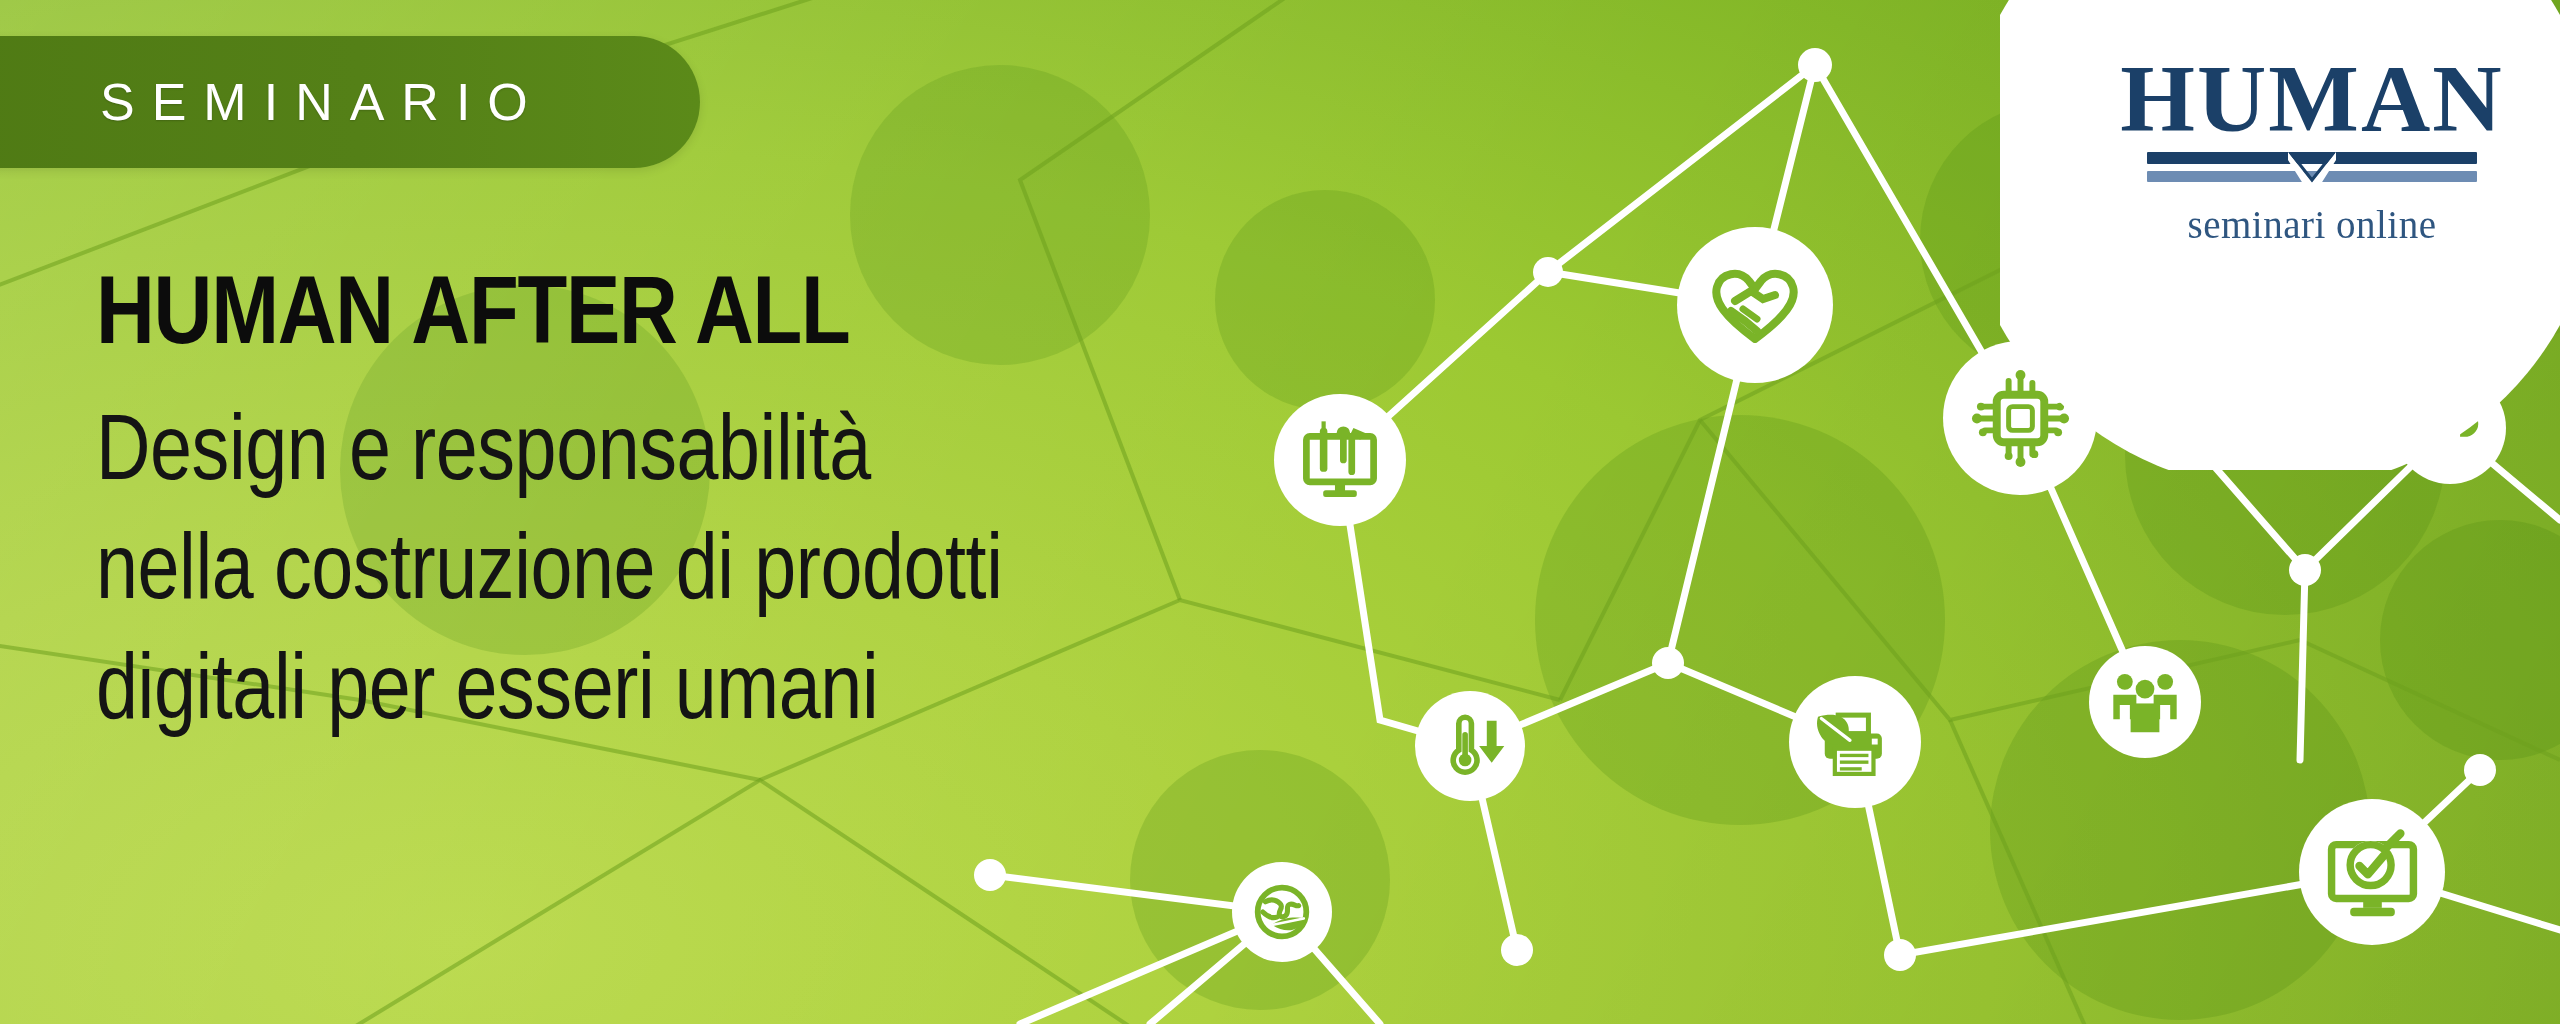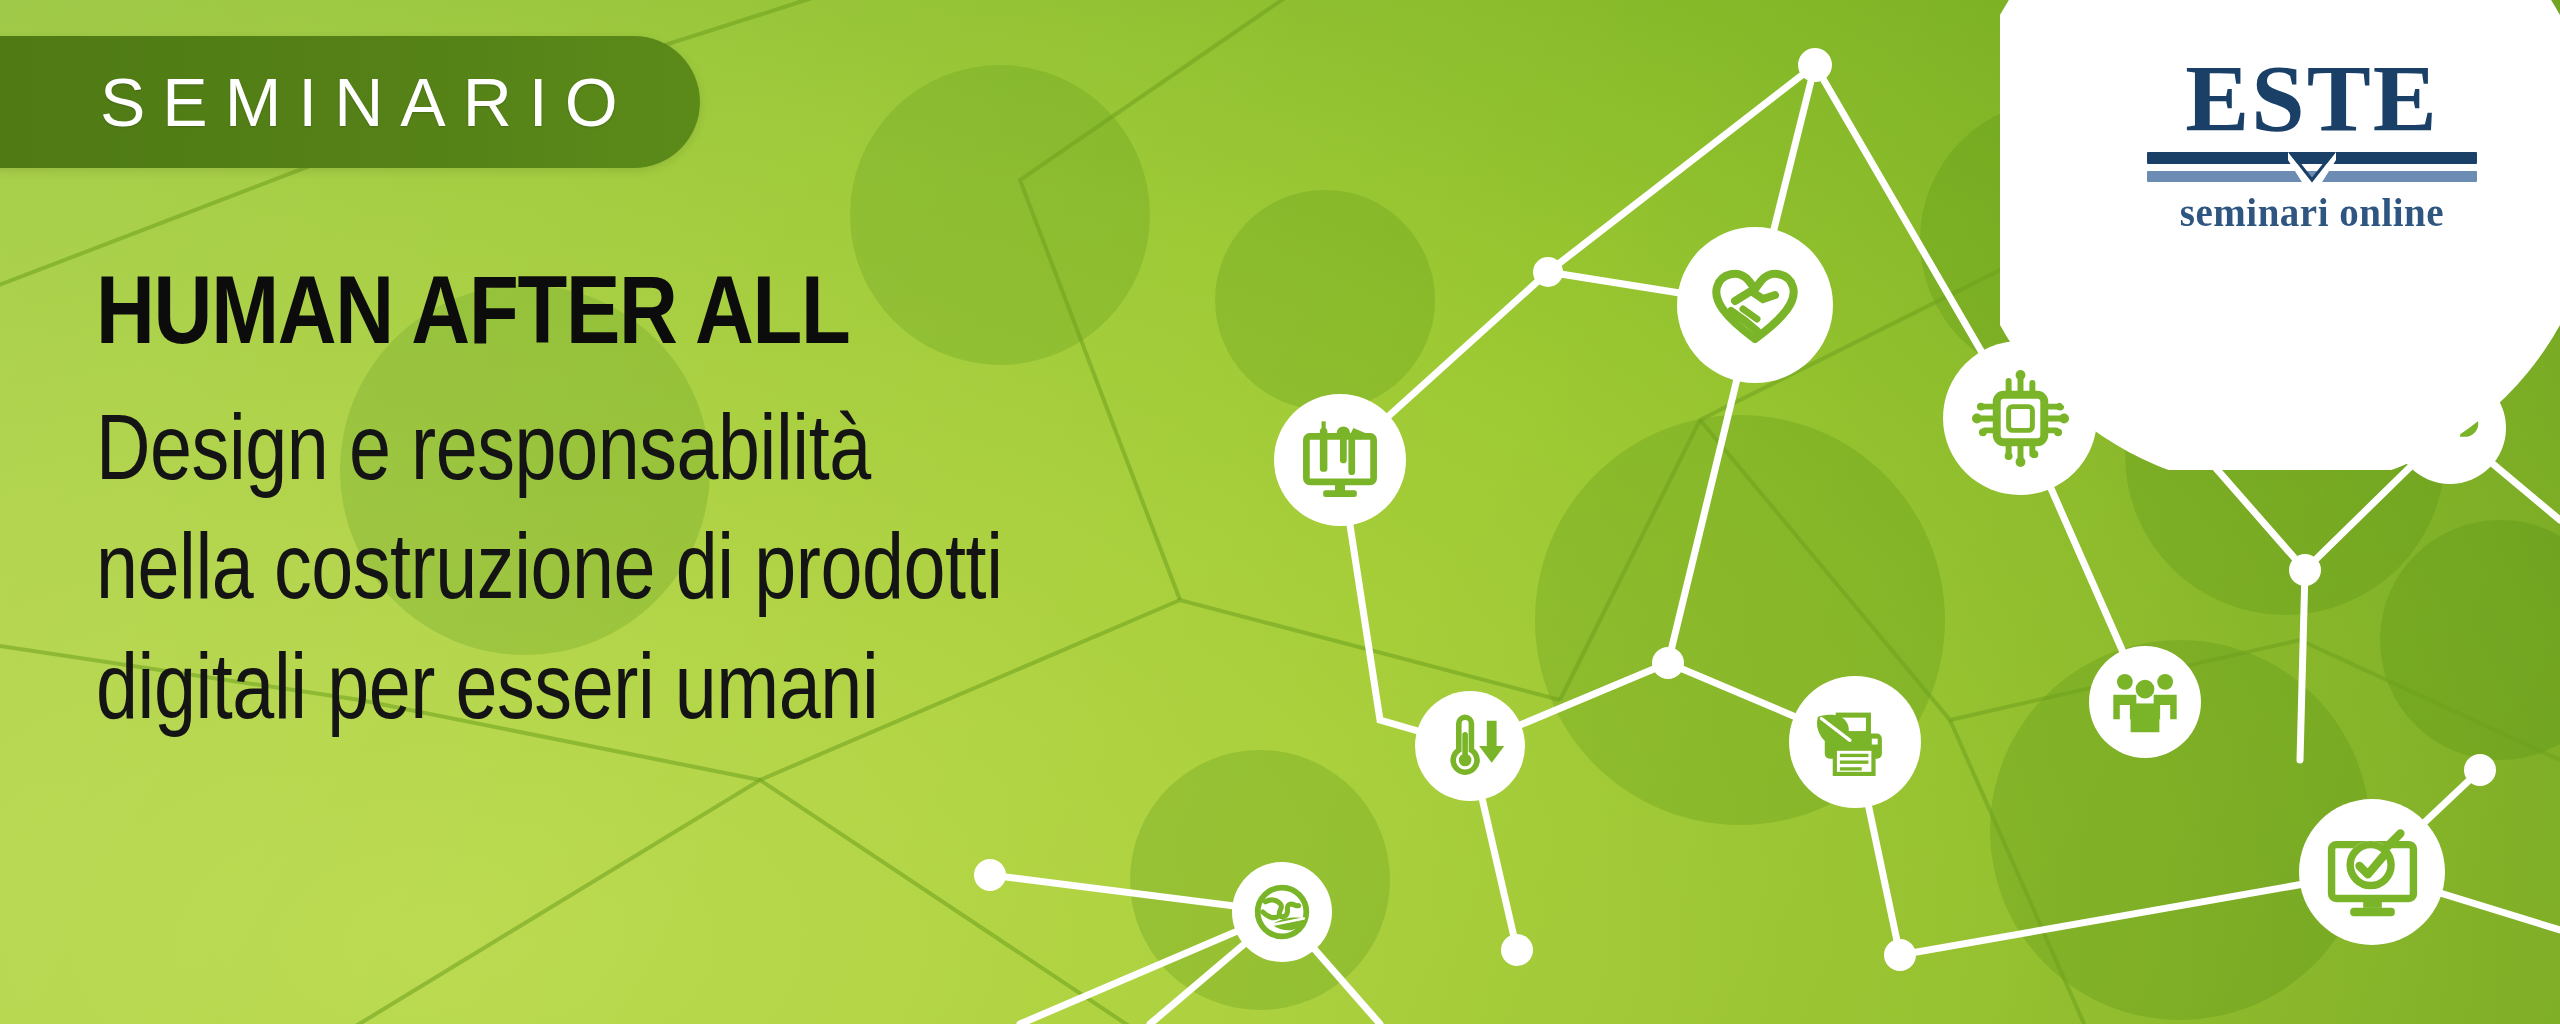--- a/index.html
+++ b/index.html
@@ -40,21 +40,21 @@
     width:760px; height:132px;
     background:linear-gradient(90deg,#4f7a14 0%,#548017 55%,#5b8a19 100%);
     border-top-right-radius:66px;
     border-bottom-right-radius:66px;
     box-shadow:0 3px 10px rgba(0,0,0,0.10);
     display:flex;align-items:center;
   }
   .seminario-tab .label{
     margin-left:160px;
     color:#ffffff;
-    font-size:68px;
+    font-size:52px;
     font-weight:400;
     letter-spacing:17px;
     font-family:"Liberation Sans", sans-serif;
     text-shadow:0 1px 2px rgba(0,0,0,0.18);
     white-space:nowrap;
   }
 
   
   .text-block{
     position:absolute;
@@ -140,23 +140,23 @@
   }
   .logo .bars{position:relative;width:330px;margin:0 auto;}
   .logo .chev{
     position:absolute;left:50%;top:0;transform:translateX(-50%);
     width:56px;height:46px;
   }
   .logo .tagline{
     color:#2f5680;
     font-family:"Liberation Serif", serif;
     font-size:39px;
-    font-weight:bold;
+    font-weight:normal;
     letter-spacing:0.5px;
-    margin-top:8px;
+    margin-top:20px;
   }
 </style>
 </head>
 <body>
 
 <div class="banner">
 
   <div class="bg-base"></div>
 
   <div id="blob-layer">
@@ -346,21 +346,21 @@
     <div class="subline-wrap">
       <p class="subline">Design e responsabilità</p>
       <p class="subline">nella costruzione di prodotti</p>
       <p class="subline">digitali per esseri umani</p>
     </div>
   </div>
 
   <div class="logo-corner">
     <div class="disc"></div>
     <div class="logo">
-      <p class="este">ESTE</p>
+      <p class="este">HUMAN</p>
       <div class="bars">
         <div class="bar-dark"></div>
         <div class="bar-light"></div>
         <svg class="chev" viewBox="0 0 56 46">
           <path d="M 4 0 L 28 30 L 52 0 L 52 8 L 28 46 L 4 8 Z" fill="#ffffff"></path>
           <path d="M 6 0 L 28 28 L 50 0" fill="none" stroke="#1b4068" stroke-width="3"></path>
         </svg>
       </div>
       <div class="tagline">seminari online</div>
     </div>

